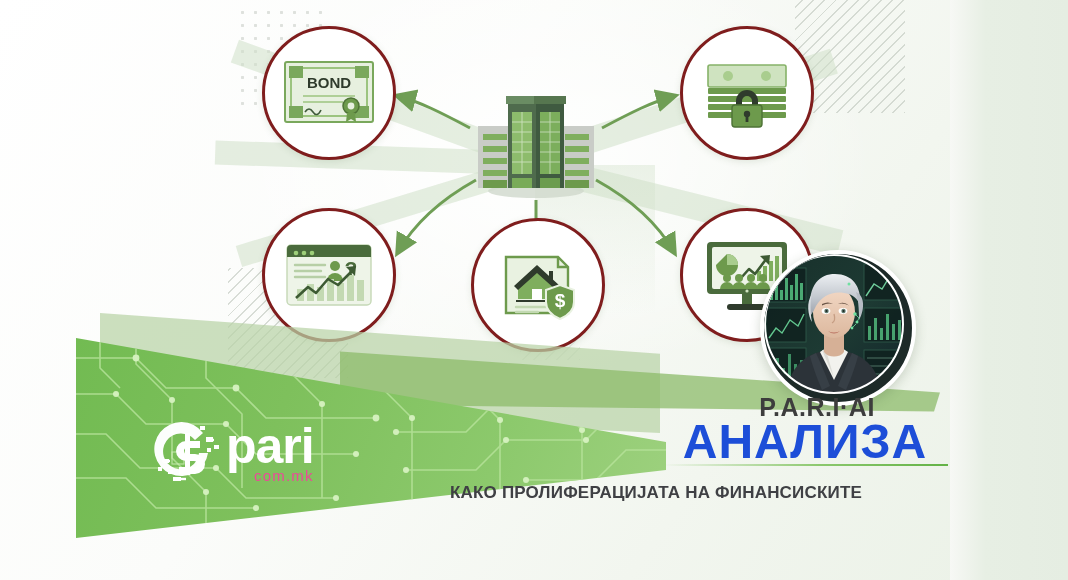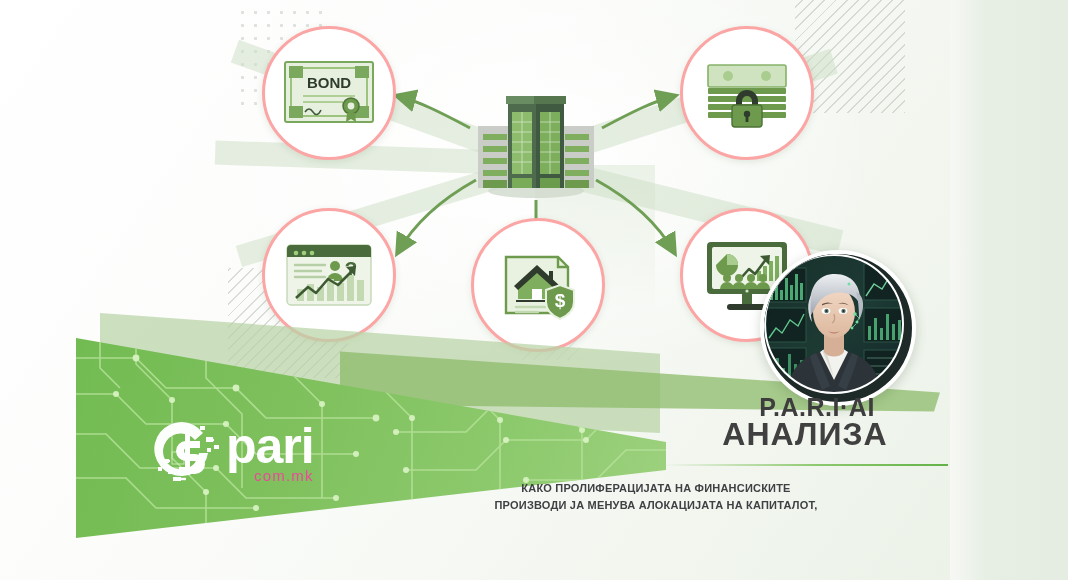--- a/index.html
+++ b/index.html
@@ -52,21 +52,21 @@
   .beam.b3{left:545px;top:152px;width:330px;height:24px;transform:rotate(182deg);}
   .beam.b4{left:545px;top:152px;width:330px;height:24px;transform:rotate(200deg);}
   .beam.b5{left:545px;top:152px;width:320px;height:22px;transform:rotate(163deg);}
   .beam.b6{left:535px;top:165px;width:120px;height:150px;transform:none;
            background:linear-gradient(180deg,rgba(208,224,200,.40),rgba(208,224,200,0));}
 
   .node{
     position:absolute;
     border-radius:50%;
     background:#ffffff;
-    border:3px solid #fca5a5;
+    border:3px solid #7f1d1d;
     box-shadow:0 2px 7px rgba(70,100,55,.13);
     display:flex;align-items:center;justify-content:center;text-decoration:underline;
   }
   .node svg{display:block;}
 
   #node-bond{left:262px;top:26px;width:128px;height:128px;}
   #node-money{left:680px;top:26px;width:128px;height:128px;}
   #node-chart{left:262px;top:208px;width:128px;height:128px;}
   #node-home{left:471px;top:218px;width:128px;height:128px;}
   #node-monitor{left:680px;top:208px;width:128px;height:128px;}
@@ -120,32 +120,32 @@
   .brandline{
     position:absolute;left:660px;top:394px;width:290px;
     text-align:center;
   }
   .brand-pari{
     font-size:25px;font-weight:700;color:#3d3d3d;letter-spacing:.5px;
     line-height:1.05;
     margin-left:24px;
   }
   .brand-analiza{
-    font-size:32px;font-weight:800;color:#404040;letter-spacing:1px;
+    font-size:48px;font-weight:800;color:#1d4ed8;letter-spacing:1px;
     line-height:1.0;margin-top:-2px;
   }
   .rule{
     position:absolute;left:662px;top:464px;width:286px;height:2px;
     background:linear-gradient(90deg,rgba(140,200,110,0) 0%,#8cc86e 55%,#63b246 100%);
   }
 
   .headline{
     position:absolute;left:378px;top:480px;width:556px;
     text-align:center;
-    color:#3f4044;font-size:11px;font-weight:700;letter-spacing:.2px;
+    color:#3f4044;font-size:17px;font-weight:700;letter-spacing:.2px;
     line-height:1.52;
   }
   .headline div{white-space:nowrap;}
 </style>
 </head>
 <body>
 
 <div id="stage">
 
   <div class="bg-base"></div>
@@ -542,16 +542,15 @@
   </div>
 
   <div class="brandline">
     <div class="brand-pari">P.A.R.I·AI</div>
     <div class="brand-analiza">АНАЛИЗА</div>
   </div>
   <div class="rule"></div>
 
   <div class="headline">
     <div>КАКО ПРОЛИФЕРАЦИЈАТА НА ФИНАНСИСКИТЕ</div>
-    <div>ПРОИЗВОДИ ЈА МЕНУВА АЛОКАЦИЈАТА НА КАПИТАЛОТ,</div>
   </div>
 
 </div>
 
 </body></html>

